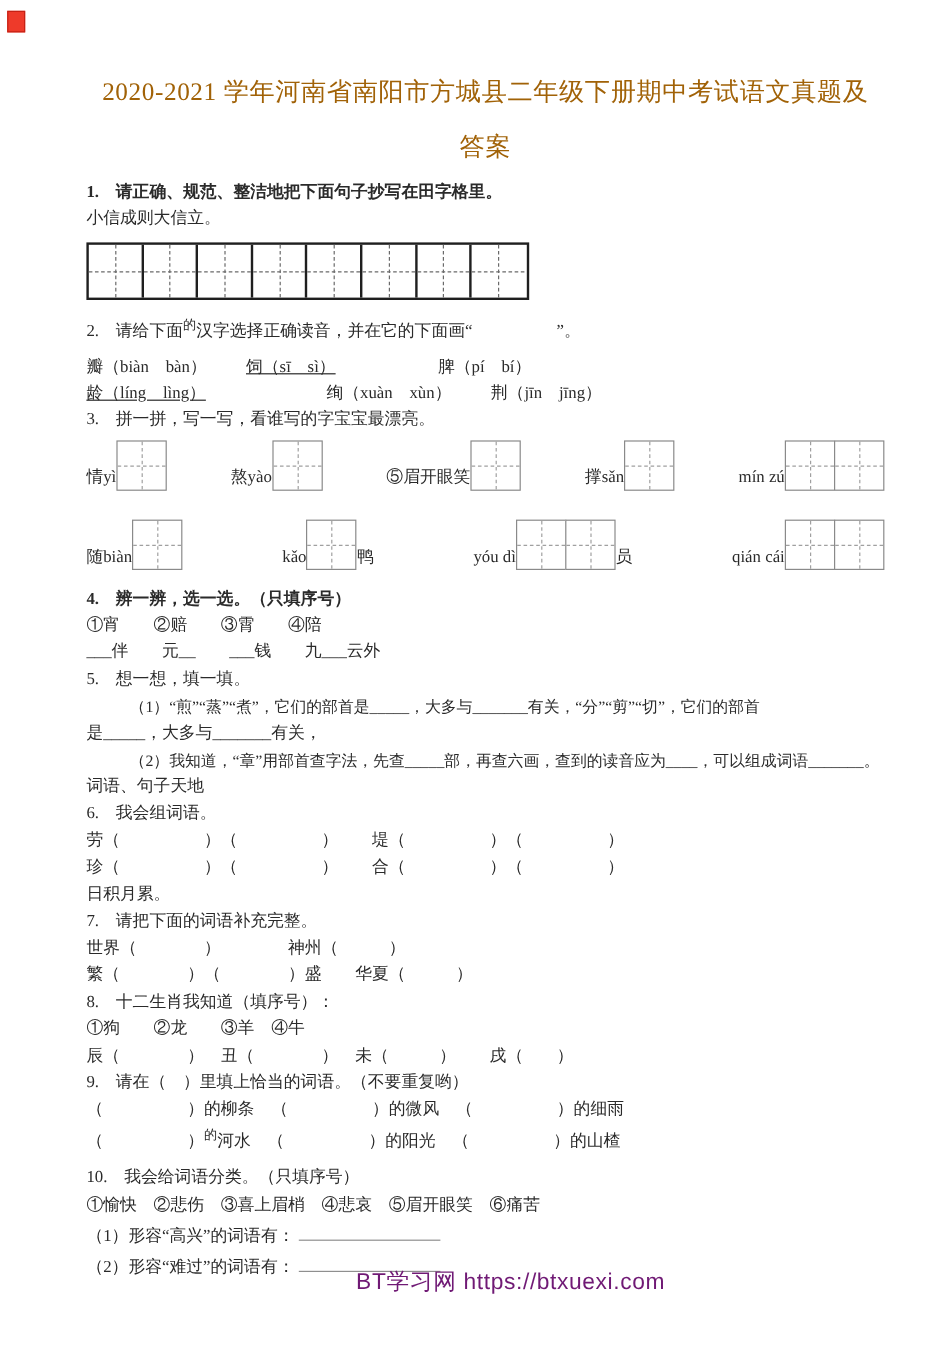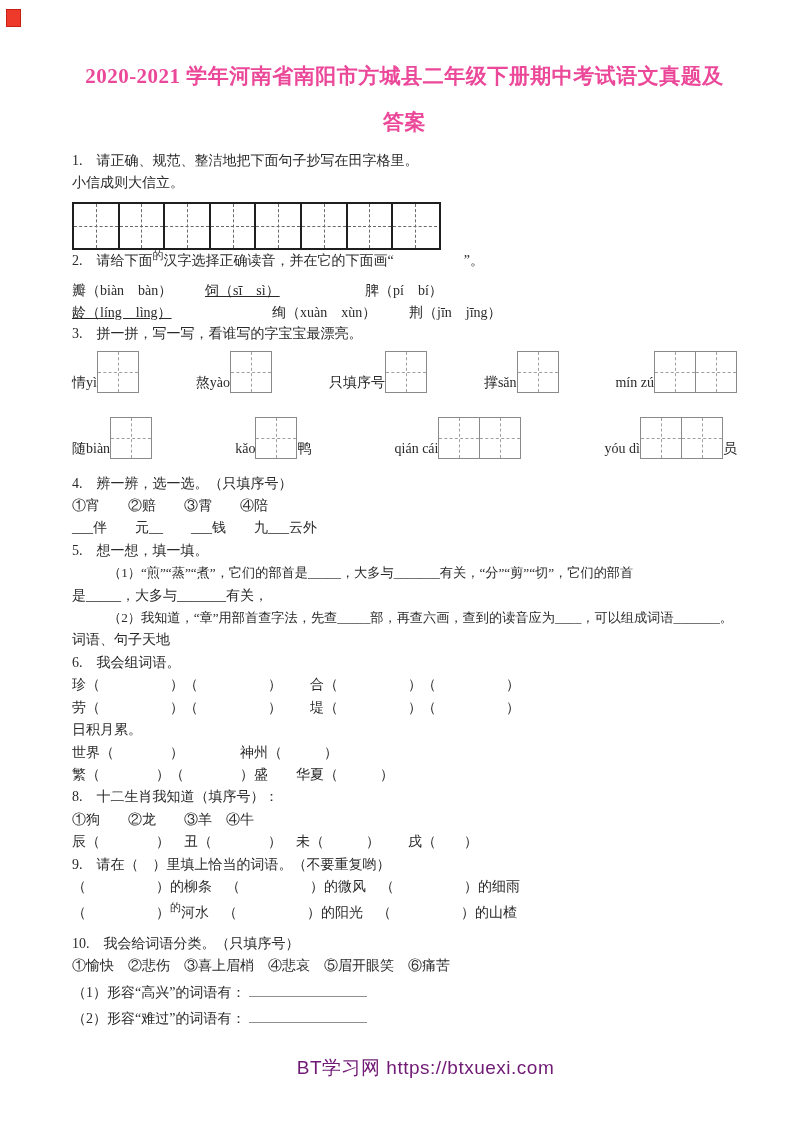--- a/index.html
+++ b/index.html
@@ -1,22 +1,22 @@
 <!DOCTYPE html>
 <html><head>
 <meta charset="utf-8">
 <style>
   html,body{margin:0;padding:0;background:#ffffff;}
   .page{position:relative;width:793px;height:1122px;background:#ffffff;overflow:hidden;
         font-family:"Liberation Serif","DejaVu Serif",serif;color:#2a2a2a;}
   .red-stamp{position:absolute;left:6px;top:9px;width:13px;height:16px;
              background:#ee3a2a;border:1px solid #c62114;}
   .content{padding:0 56px 0 72px;}
-  .title{ text-align:center;font-weight:bold;font-size:21px;line-height:28px;
-          margin:62px 0 0 0;color:#ec4899;letter-spacing:.5px;}
+  .title{ text-align:center;font-weight:normal;font-size:21px;line-height:28px;
+          margin:62px 0 0 0;color:#a16207;letter-spacing:.5px;}
   .title .t2{display:block;margin-top:18px;}
   .line{font-size:14px;line-height:22.4px;white-space:pre-wrap;}
   .tight{font-size:13.2px;margin-left:36px;}
   .sup{font-size:11px;position:relative;top:-6px;}
   
   .tzgrid{display:flex;border:2px solid #1f1f1f;width:365px;margin:7px 0 0 0;}
   .tzcell{width:43.6px;height:44px;position:relative;border-right:2px solid #1f1f1f;}
   .tzcell:last-child{border-right:none;}
   .tzcell::before{content:"";position:absolute;left:0;right:0;top:50%;border-top:1px dashed #6a6a6a;}
   .tzcell::after{content:"";position:absolute;top:0;bottom:0;left:50%;border-left:1px dashed #6a6a6a;}
@@ -29,21 +29,21 @@
   .wrow1{gap:21px;margin-top:5px;}
   .wrow2{gap:41px;margin-top:24px;}
   .witem{display:flex;align-items:flex-end;}
   .wlabel{font-size:14px;line-height:18px;padding-bottom:1px;white-space:pre;}
   .wboxes{display:flex;}
   .wbox{width:40px;height:40px;border:1px solid #8a8a8a;position:relative;background:#fff;}
   .wbox + .wbox{margin-left:-1px;}
   .wbox::before{content:"";position:absolute;left:0;right:0;top:50%;border-top:1px dashed #a0a0a0;}
   .wbox::after{content:"";position:absolute;top:0;bottom:0;left:50%;border-left:1px dashed #a0a0a0;}
   
-  .mt14{margin-top:14px;} .mt16{} .mt8{margin-top:8px;align-items:flex-end;}
+  .mt14{margin-top:14px;font-weight:bold;} .mt16{margin-top:16px;} .mt8{margin-top:8px;align-items:flex-end;}
   .mt4{margin-top:4px;}
   .blankline{display:inline-block;width:118px;border-bottom:1px solid #8f8f8f;height:13px;
              vertical-align:baseline;margin-left:4px;}
   .watermark{position:absolute;left:0;right:0;top:1055px;text-align:center;padding-left:58px;
              font-family:"Liberation Sans","DejaVu Sans",sans-serif;
              font-size:19px;color:#701a75;letter-spacing:.5px;}
 </style>
 </head>
 <body>
 
@@ -87,21 +87,21 @@
             <span class="wbox"></span>
           </span>
       </div>
       <div class="witem">
         <span class="wlabel">熬yào</span>
         <span class="wboxes">
             <span class="wbox"></span>
           </span>
       </div>
       <div class="witem">
-        <span class="wlabel">只填序号</span>
+        <span class="wlabel">⑤眉开眼笑</span>
         <span class="wboxes">
             <span class="wbox"></span>
           </span>
       </div>
       <div class="witem">
         <span class="wlabel">撑sǎn</span>
         <span class="wboxes">
             <span class="wbox"></span>
           </span>
       </div>
@@ -121,52 +121,53 @@
           </span>
       </div>
       <div class="witem">
         <span class="wlabel">kǎo</span>
         <span class="wboxes">
             <span class="wbox"></span>
           </span>
         <span class="wlabel">鸭</span>
       </div>
       <div class="witem">
-        <span class="wlabel">qián cái</span>
-        <span class="wboxes">
-            <span class="wbox"></span>
-            <span class="wbox"></span>
-          </span>
-      </div>
-      <div class="witem">
         <span class="wlabel">yóu dì</span>
         <span class="wboxes">
             <span class="wbox"></span>
             <span class="wbox"></span>
           </span>
         <span class="wlabel">员</span>
+      </div>
+      <div class="witem">
+        <span class="wlabel">qián cái</span>
+        <span class="wboxes">
+            <span class="wbox"></span>
+            <span class="wbox"></span>
+          </span>
       </div>
     </div>
 
     <div class="line mt14">4.　辨一辨，选一选。（只填序号）</div>
     <div class="line">①宵　　②赔　　③霄　　④陪</div>
     <div class="line">___伴　　元__　　___钱　　九___云外</div>
 
     <div class="line">5.　想一想，填一填。</div>
     <div class="line tight">（1）“煎”“蒸”“煮”，它们的部首是_____，大多与_______有关，“分”“剪”“切”，它们的部首</div>
     <div class="line">是_____，大多与_______有关，</div>
     <div class="line tight">（2）我知道，“章”用部首查字法，先查_____部，再查六画，查到的读音应为____，可以组成词语_______。</div>
 
     <div class="line">词语、句子天地</div>
 
     <div class="line">6.　我会组词语。</div>
+    <div class="line">劳（　　　　　）（　　　　　）　　堤（　　　　　）（　　　　　）</div>
     <div class="line">珍（　　　　　）（　　　　　）　　合（　　　　　）（　　　　　）</div>
-    <div class="line">劳（　　　　　）（　　　　　）　　堤（　　　　　）（　　　　　）</div>
     <div class="line">日积月累。</div>
 
+    <div class="line">7.　请把下面的词语补充完整。</div>
     <div class="line">世界（　　　　）　　　　神州（　　　）</div>
     <div class="line">繁（　　　　）（　　　　）盛　　华夏（　　　）</div>
 
     <div class="line">8.　十二生肖我知道（填序号）：</div>
     <div class="line">①狗　　②龙　　③羊　④牛</div>
     <div class="line">辰（　　　　）　丑（　　　　）　未（　　　）　　戌（　　）</div>
 
     <div class="line">9.　请在（　）里填上恰当的词语。（不要重复哟）</div>
     <div class="line">（　　　　　）的柳条　（　　　　　）的微风　（　　　　　）的细雨</div>
     <div class="line mt4"><span>（　　　　　）</span><span class="sup">的</span><span>河水　（　　　　　）的阳光　（　　　　　）的山楂</span></div>

